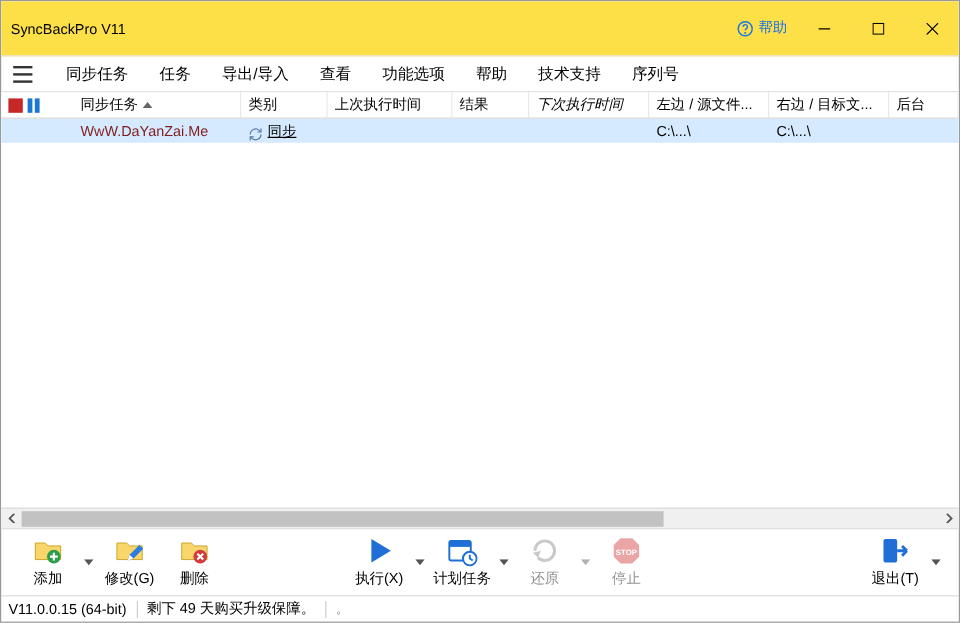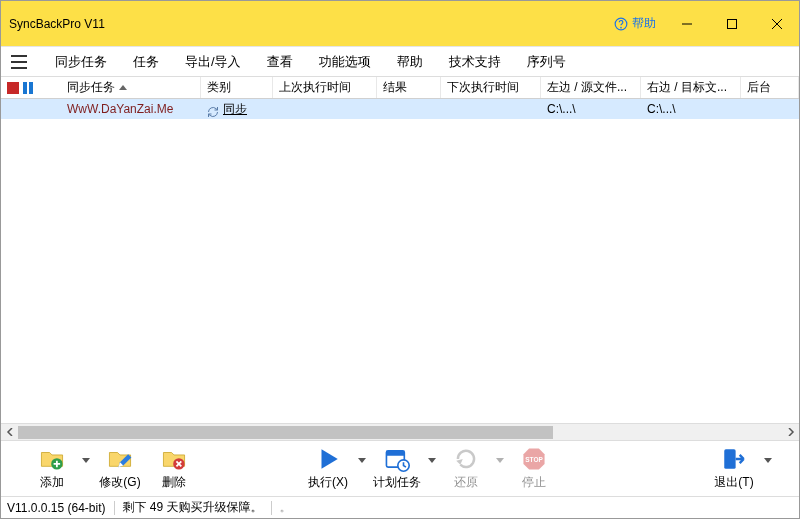--- a/index.html
+++ b/index.html
@@ -80,21 +80,21 @@
 }
 .col.sort::after {
   content: ""; margin-left: 4px;
   border-left: 4px solid transparent; border-right: 4px solid transparent;
   border-bottom: 5px solid #666;
 }
 .c-profile { width: 140px; }
 .c-type { width: 72px; }
 .c-last { width: 104px; }
 .c-result { width: 64px; }
-.c-next { width: 100px; }
+.c-next { width: 100px; font-style: italic; }
 .c-left { width: 100px; }
 .c-right { width: 100px; }
 .c-bg { flex: 1; }
 
 .data-area { flex: 1; overflow: hidden; background: #fff; }
 .data-row {
   height: 20px; display: flex; align-items: center;
   background: #d6eaff; font-size: 12px;
 }
 .data-row .lead-icons { width: 60px; padding: 0 6px; }
@@ -111,22 +111,22 @@
   width: 17px; height: 17px; display: flex; align-items: center;
   justify-content: center; cursor: pointer; color: #555;
 }
 .h-scroll .track { flex: 1; position: relative; height: 100%; }
 .h-scroll .thumb {
   position: absolute; left: 0; top: 2px; height: 13px;
   width: 70%; background: #c2c2c2; border-radius: 0;
 }
 
 .toolbar {
-  height: 56px; display: flex; 
-  border-top: 1px solid #ddd; padding: 0 24px;
+  height: 56px; display: flex; align-items: center;
+  border-top: 1px solid #ddd; padding: 0 12px;
 }
 .tool-btn {
   display: flex; flex-direction: column; align-items: center;
   justify-content: center; min-width: 54px; padding: 2px 4px;
   cursor: pointer; gap: 2px;
 }
 .tool-btn .lbl { font-size: 12px; }
 .tool-btn.disabled { opacity: 0.45; cursor: default; }
 .tool-btn .ico { width: 26px; height: 26px; }
 .tool-drop {

